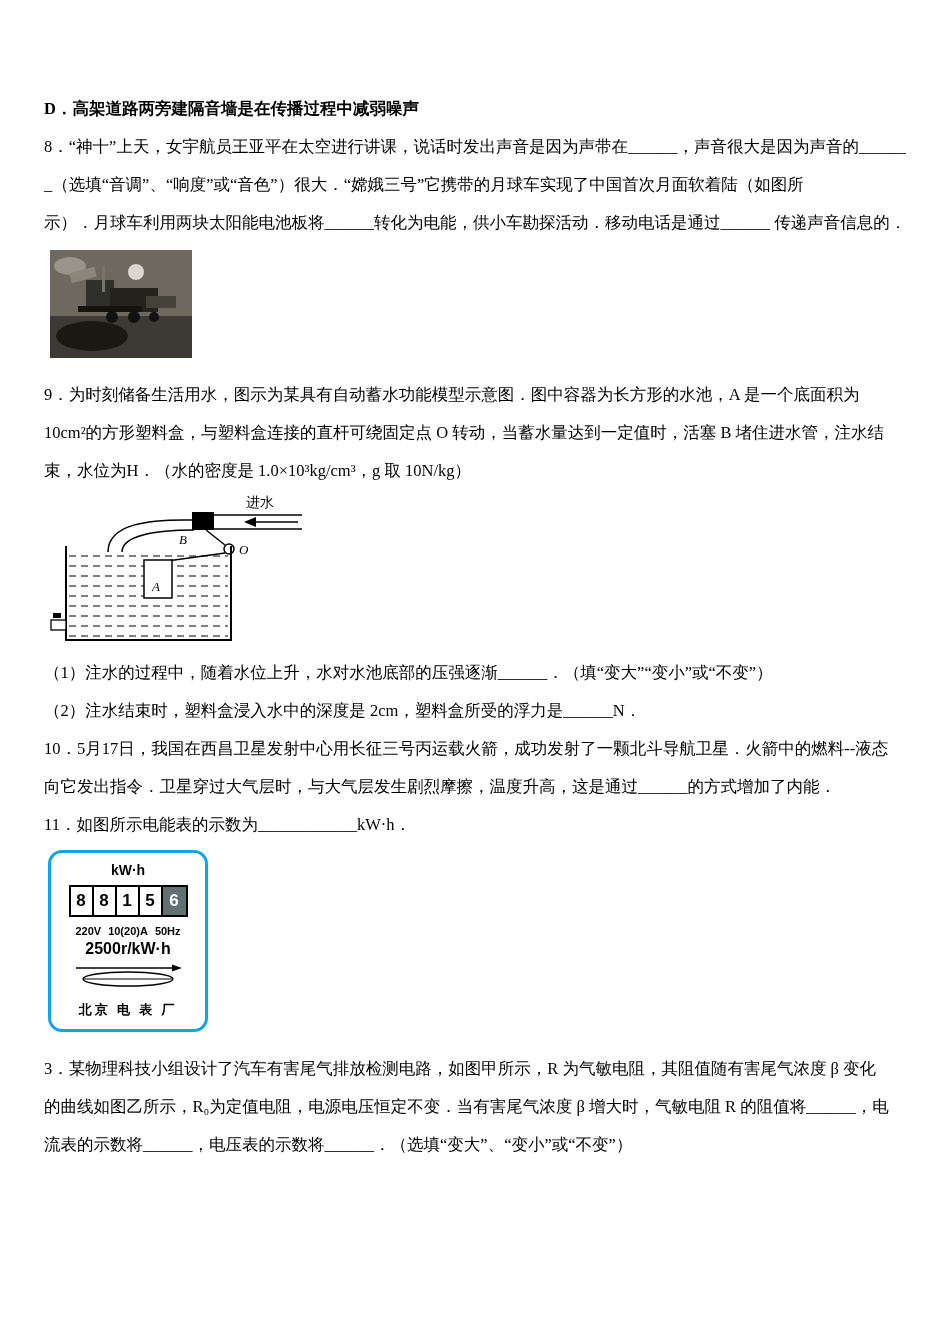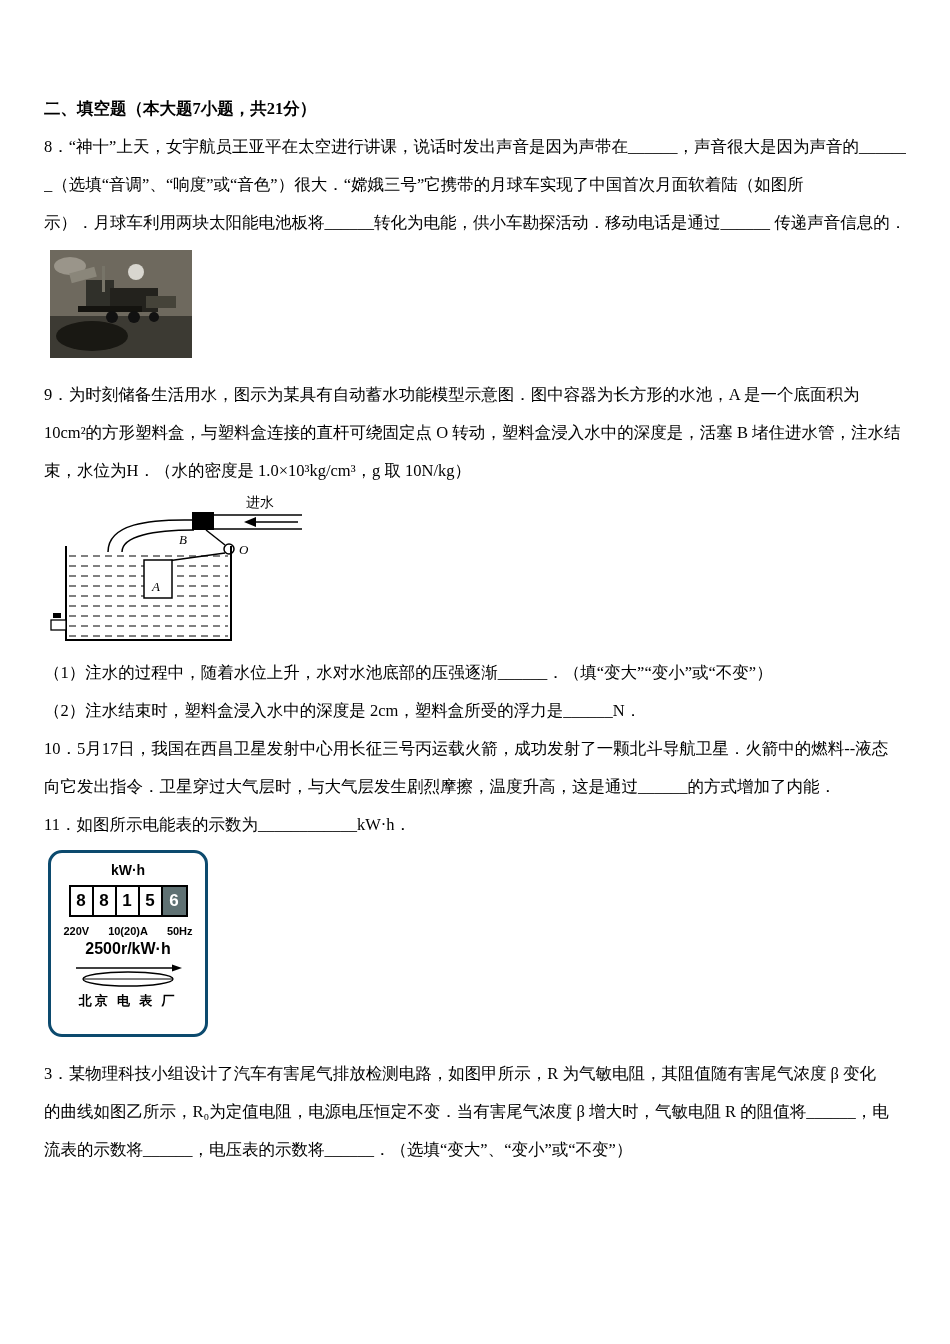--- a/index.html
+++ b/index.html
@@ -24,23 +24,23 @@
   
   .rover { display: block; margin: 8px 0 18px 6px; }
 
   
   .water-fig { display: block; margin: 4px 0 8px 4px; }
   .water-fig text { font-family: "Liberation Serif", "DejaVu Serif", serif; }
 
   
   .meter {
     width: 160px;
-    border: 3px solid #0c4a6e;
+    border: 3px solid #0ea5e9;
     border-radius: 14px;
-    padding: 9px 6px 24px 6px;
+    padding: 9px 6px 10px 6px;
     margin: 6px 0 18px 4px;
     text-align: center;
   }
   .meter-unit {
     font-family: "Liberation Sans", "DejaVu Sans", sans-serif;
     font-size: 14px;
     font-weight: bold;
     margin-bottom: 7px;
   }
   .meter-digits {
@@ -56,45 +56,46 @@
     font-weight: bold;
     text-align: center;
     border-right: 2px solid #000;
     background: #fff;
   }
   .digit:last-child { border-right: none; }
   .digit.dark { background: #5f7173; color: #fff; }
   .meter-ratings {
     display: flex;
     justify-content: center;
-    gap: 19px;
+    gap: 7px;
     font-family: "Liberation Sans", "DejaVu Sans", sans-serif;
     font-size: 11px;
     font-weight: bold;
     margin-top: 8px;
   }
   .meter-rev {
     font-family: "Liberation Sans", "DejaVu Sans", sans-serif;
     font-size: 16px;
     font-weight: bold;
     margin-top: 3px;
   }
   .meter-disk-wrap { margin-top: 4px; }
   .meter-factory {
     font-size: 13px;
     font-weight: bold;
     letter-spacing: 3px;
+    margin-top: 9px;
   }
 </style>
 </head>
 <body>
 
 <div class="page">
 
-  <div class="tline bold">二、填空题（本大题7小题，共21分）</div>
+  <div class="tline bold">D．高架道路两旁建隔音墙是在传播过程中减弱噪声</div>
 
   <div class="tline">8．“神十”上天，女宇航员王亚平在太空进行讲课，说话时发出声音是因为声带在______，声音很大是因为声音的______</div>
   <div class="tline">_（选填“音调”、“响度”或“音色”）很大．“嫦娥三号”它携带的月球车实现了中国首次月面软着陆（如图所</div>
   <div class="tline">示）．月球车利用两块太阳能电池板将______转化为电能，供小车勘探活动．移动电话是通过______ 传递声音信息的．</div>
 
   <svg class="rover" width="142" height="108" viewBox="0 0 142 108">
     <rect width="142" height="108" fill="#6e695e"></rect>
     <rect y="66" width="142" height="42" fill="#3c3a33"></rect>
     <ellipse cx="42" cy="86" rx="36" ry="15" fill="#191813"></ellipse>
     <ellipse cx="20" cy="16" rx="16" ry="9" fill="#9a958a"></ellipse>
@@ -104,21 +105,21 @@
     <rect x="96" y="46" width="30" height="12" fill="#454339"></rect>
     <rect x="52" y="16" width="3" height="26" fill="#777468"></rect>
     <circle cx="86" cy="22" r="8" fill="#d8d6cf"></circle>
     <rect x="28" y="56" width="64" height="6" fill="#14130f"></rect>
     <circle cx="62" cy="67" r="6" fill="#111"></circle>
     <circle cx="84" cy="67" r="6" fill="#111"></circle>
     <circle cx="104" cy="67" r="5" fill="#111"></circle>
   </svg>
 
   <div class="tline">9．为时刻储备生活用水，图示为某具有自动蓄水功能模型示意图．图中容器为长方形的水池，A 是一个底面积为</div>
-  <div class="tline">10cm²的方形塑料盒，与塑料盒连接的直杆可绕固定点 O 转动，塑料盒浸入水中的深度是，活塞 B 堵住进水管，注水结</div>
+  <div class="tline">10cm²的方形塑料盒，与塑料盒连接的直杆可绕固定点 O 转动，当蓄水量达到一定值时，活塞 B 堵住进水管，注水结</div>
   <div class="tline">束，水位为H．（水的密度是 1.0×10³kg/cm³，g 取 10N/kg）</div>
 
   <svg class="water-fig" width="265" height="152" viewBox="0 0 265 152">
 
     <line x1="166" y1="21" x2="254" y2="21" stroke="#000" stroke-width="1.5"></line>
     <line x1="166" y1="35" x2="254" y2="35" stroke="#000" stroke-width="1.5"></line>
 
     <line x1="250" y1="28" x2="204" y2="28" stroke="#000" stroke-width="1.5"></line>
     <polygon points="196,28 208,23 208,33" fill="#000"></polygon>
     <text x="198" y="13" font-size="14">进水</text>

